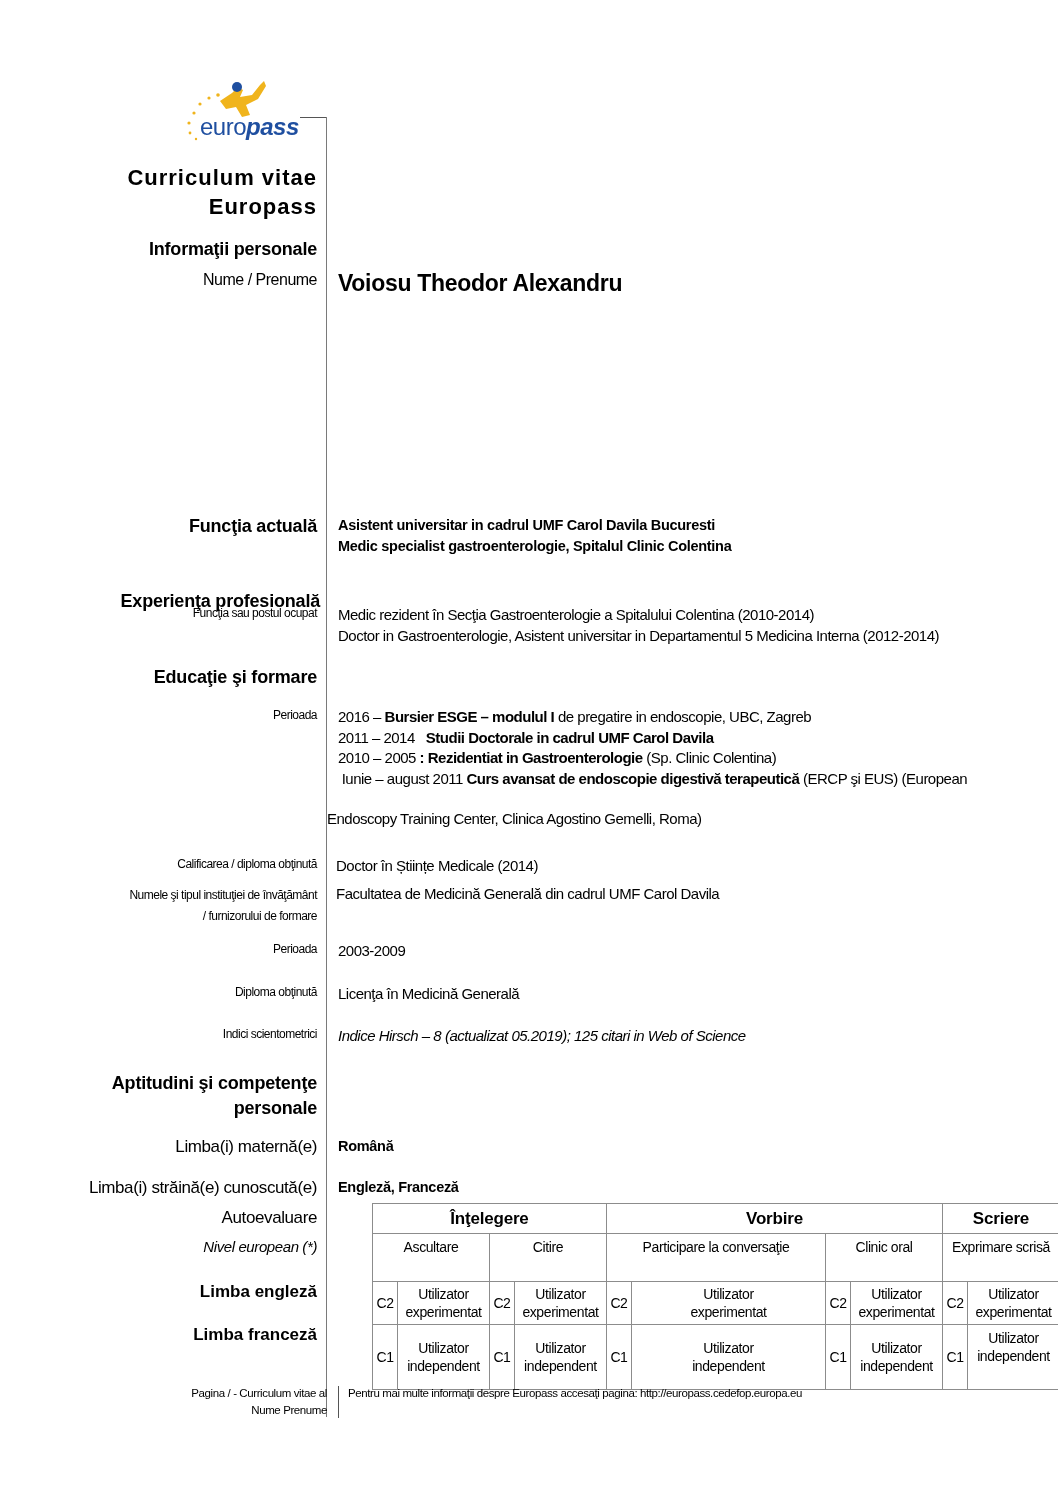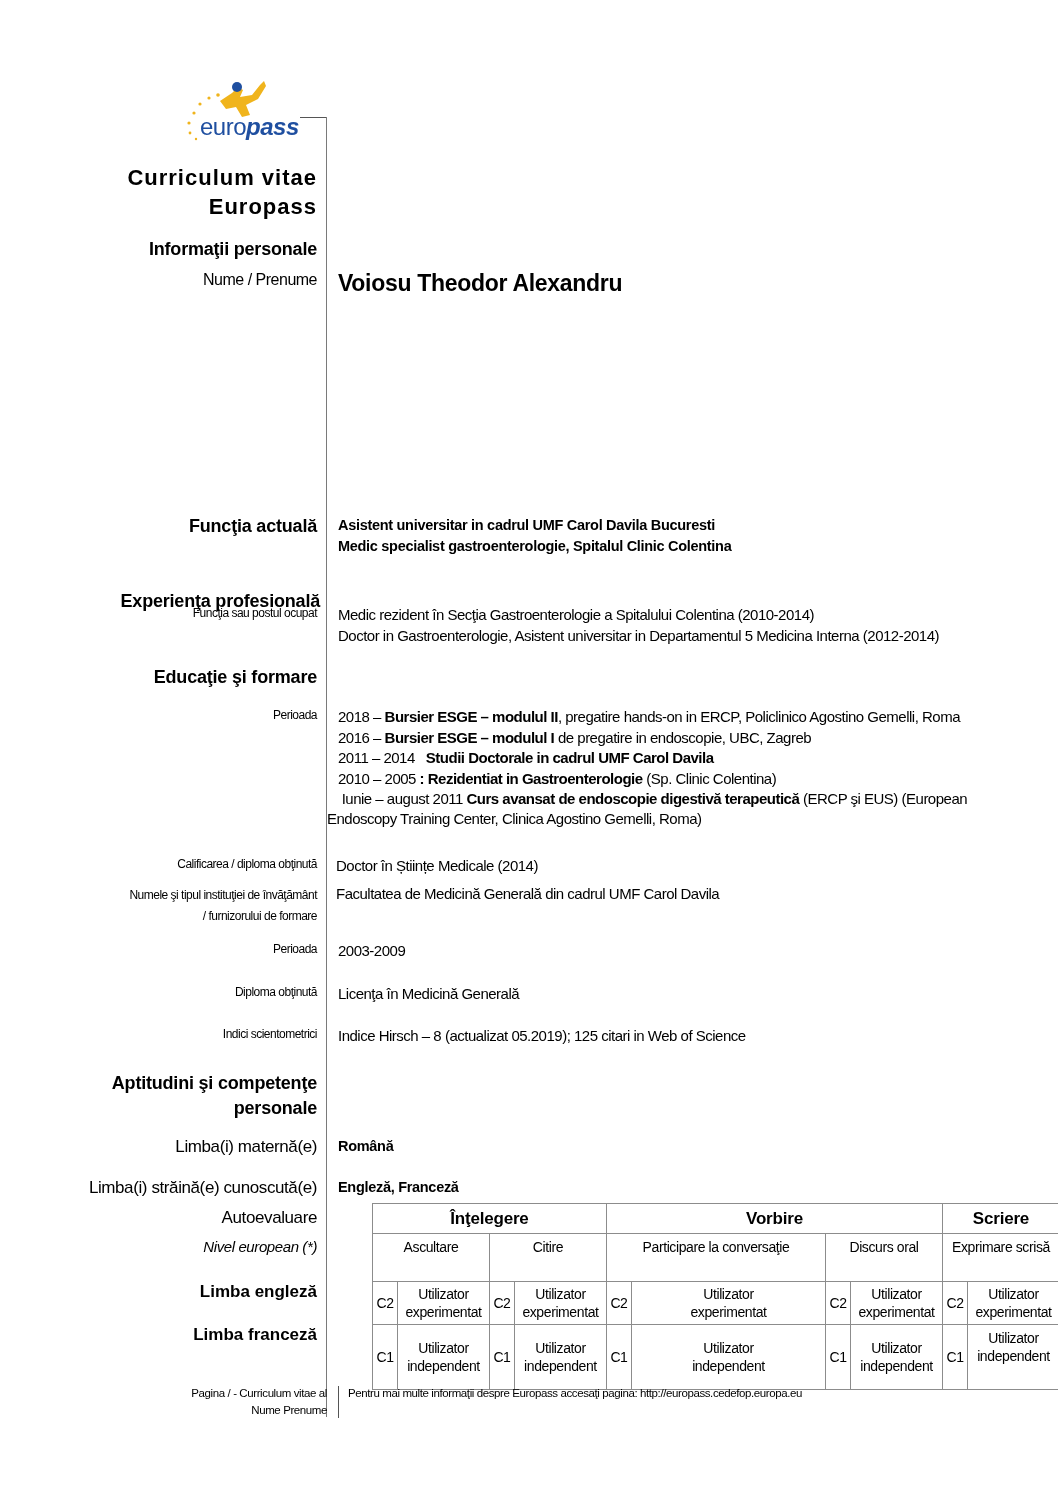--- a/index.html
+++ b/index.html
@@ -69,21 +69,20 @@
 <div class="lbl head" style="top:591px; right:738px;">Experienţa profesională</div>
 <div class="lbl small" style="top:606px;">Funcţia sau postul ocupat</div>
 <div class="val" style="top:605px;">
   <div class="line">Medic rezident în Secţia Gastroenterologie a Spitalului Colentina (2010-2014)</div>
   <div class="line">Doctor in Gastroenterologie, Asistent universitar in Departamentul 5 Medicina Interna (2012-2014)</div>
 </div>
 
 <div class="lbl head" style="top:667px;">Educaţie şi formare</div>
 <div class="lbl small" style="top:708px;">Perioada</div>
 <div class="val" style="top:707px;" id="edu-list">
-    <div class="line"><span style="white-space: pre;">2018 – </span><b>Bursier ESGE – modulul II</b><span>, pregatire hands-on in ERCP, Policlinico Agostino Gemelli, Roma</span></div>
     <div class="line"><span style="white-space: pre;">2016 – </span><b>Bursier ESGE – modulul I</b><span> de pregatire in endoscopie, UBC, Zagreb</span></div>
     <div class="line"><span style="white-space: pre;">2011 – 2014   </span><b>Studii Doctorale in cadrul UMF Carol Davila</b><span></span></div>
     <div class="line"><span style="white-space: pre;">2010 – 2005 </span><b>: Rezidentiat in Gastroenterologie</b><span> (Sp. Clinic Colentina)</span></div>
     <div class="line"><span style="white-space: pre;"> Iunie – august 2011 </span><b>Curs avansat de endoscopie digestivă terapeutică</b><span> (ERCP şi EUS) (European</span></div>
   </div>
 <div class="abs" style="left:327px; top:810px; font-size:15px; letter-spacing:-0.5px; white-space:nowrap;">Endoscopy Training Center, Clinica Agostino Gemelli, Roma)</div>
 
 <div class="lbl small" style="top:857px;">Calificarea / diploma obţinută</div>
 <div class="val" style="top:857px; left:336px;">Doctor în Științe Medicale (2014)</div>
 
@@ -93,21 +92,21 @@
 </div>
 <div class="val" style="top:885px; left:336px;">Facultatea de Medicină Generală din cadrul UMF Carol Davila</div>
 
 <div class="lbl small" style="top:942px;">Perioada</div>
 <div class="val" style="top:942px;">2003-2009</div>
 
 <div class="lbl small" style="top:985px;">Diploma obţinută</div>
 <div class="val" style="top:985px;">Licenţa în Medicină Generală</div>
 
 <div class="lbl small" style="top:1027px;">Indici scientometrici</div>
-<div class="val" style="top:1027px;">Indice Hirsch – 8 (actualizat 05.2019); 125 citari in Web of Science</div>
+<div class="val" style="top:1027px;font-style:italic;">Indice Hirsch – 8 (actualizat 05.2019); 125 citari in Web of Science</div>
 
 <div class="lbl head" style="top:1071px; line-height:25px;">
   <div>Aptitudini şi competenţe</div>
   <div>personale</div>
 </div>
 
 <div class="lbl" style="top:1137px; font-size:17px; letter-spacing:-0.4px;">Limba(i) maternă(e)</div>
 <div class="val bold" style="top:1138px;">Română</div>
 
 <div class="lbl" style="top:1178px; font-size:17px; letter-spacing:-0.4px;">Limba(i) străină(e) cunoscută(e)</div>
@@ -122,21 +121,21 @@
   <tbody>
       <tr class="h1">
     <td colspan="4">Înţelegere</td>
     <td colspan="4">Vorbire</td>
     <td colspan="2">Scriere</td>
   </tr>
   <tr class="h2">
     <td colspan="2">Ascultare</td>
     <td colspan="2">Citire</td>
     <td colspan="2" style="padding-left:20px;padding-right:20px;">Participare la conversaţie</td>
-    <td colspan="2">Discurs oral</td>
+    <td colspan="2">Clinic oral</td>
     <td colspan="2">Exprimare scrisă</td>
   </tr>
   <tr class="r1" id="row-0">
         <td class="lvl">C2</td>
         <td>
           <div>Utilizator</div>
           <div>experimentat</div>
         </td>
         <td class="lvl">C2</td>
         <td>

